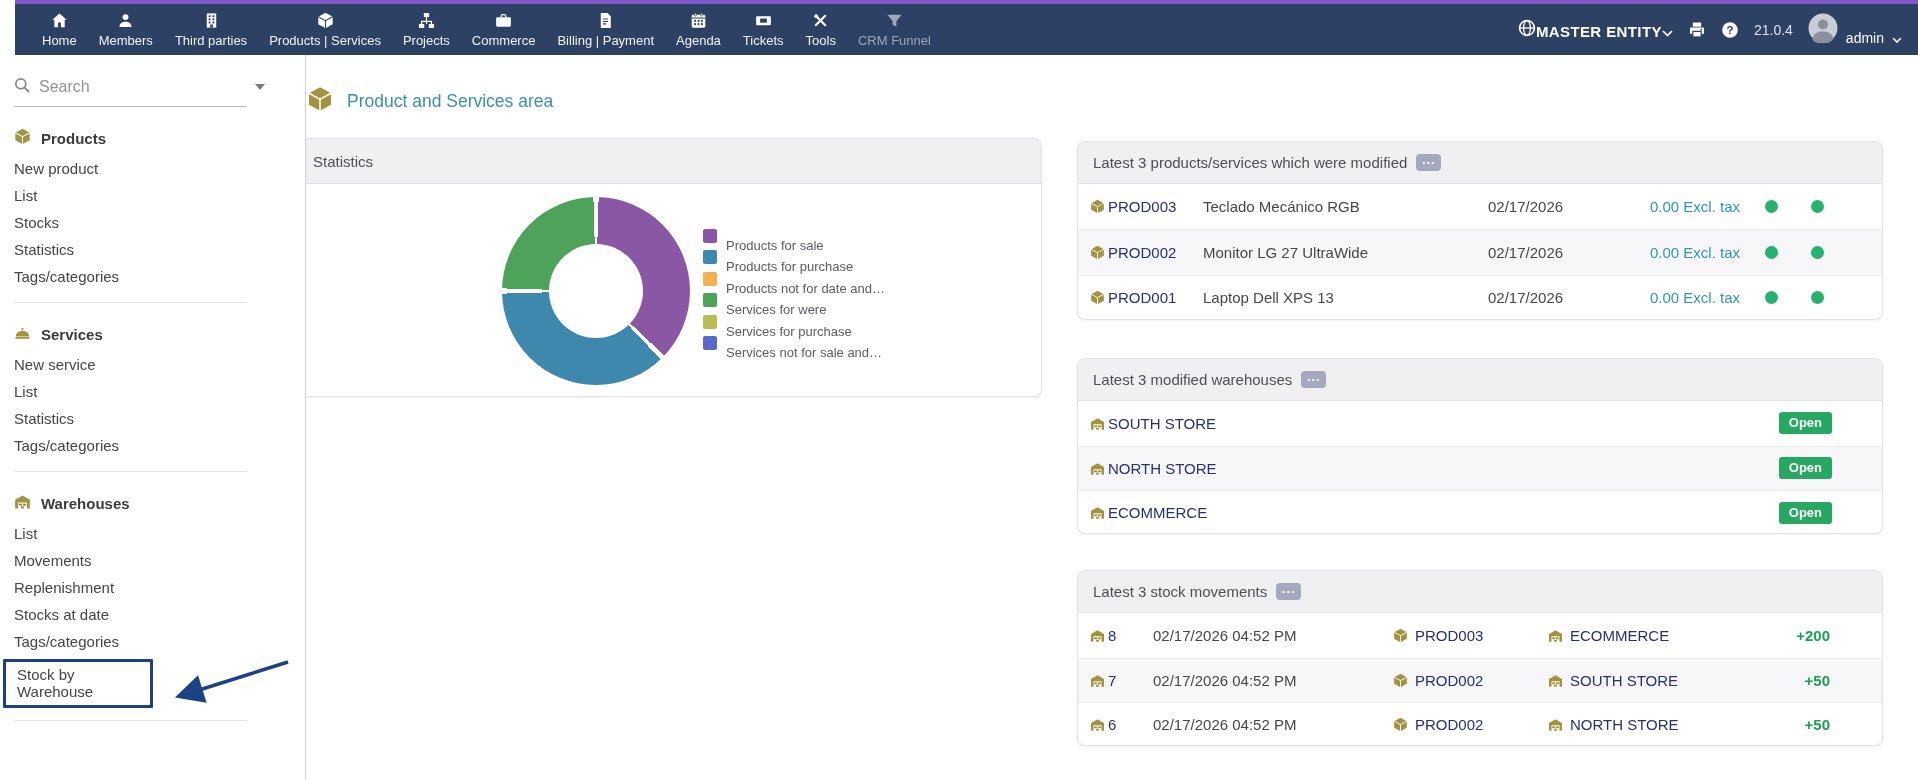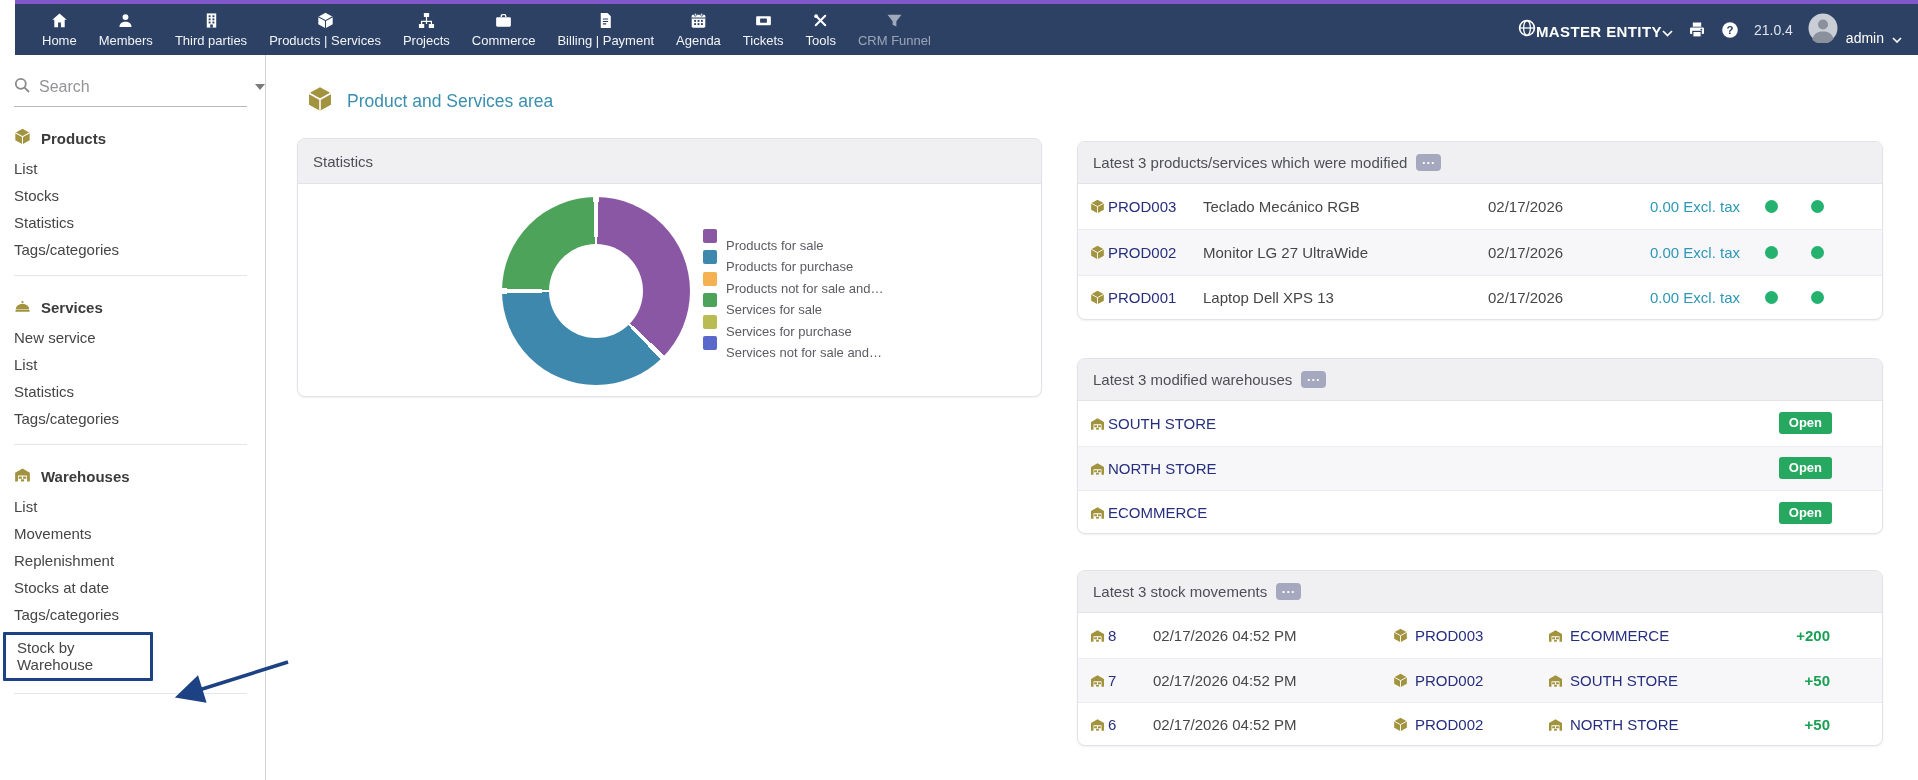--- a/index.html
+++ b/index.html
@@ -16,21 +16,21 @@
   .nav-label { font-size:13px; color:#f2f4f8; white-space:nowrap; }
   .dim { opacity:.55; }
   .topbar-right { display:flex; align-items:center; gap:15px; }
   .entity { display:flex; align-items:flex-end; color:#fff; font-weight:bold; font-size:15px; letter-spacing:.4px; cursor:pointer; }
   .tb-ico { display:flex; cursor:pointer; }
   .tb-ico svg { width:18px; height:18px; }
   .version { font-size:14px; color:#dfe4ec; }
   .user { display:flex; align-items:flex-end; gap:8px; color:#fff; font-size:14px; cursor:pointer; }
 
   
-  .sidebar { position:absolute; top:55px; left:0; bottom:0; width:266px; background:#fff; border-right:1px solid #d2d2d6; padding:0 0 0 14px; z-index:5; }
+  .sidebar { position:absolute; top:55px; left:0; bottom:0; width:306px; background:#fff; border-right:1px solid #d2d2d6; padding:0 0 0 14px; z-index:5; }
   .search-row { margin-top:22px; width:233px; display:flex; align-items:center; gap:9px; border-bottom:1px solid #b9b9bd; padding-bottom:9px; }
   .search-row svg { flex:0 0 auto; }
   .search-row input { border:none; outline:none; flex:1; font-size:16px; color:#333; font-family:"Liberation Sans",sans-serif; background:transparent; }
   .search-row input::placeholder { color:#949498; }
   .sel-caret { width:0; height:0; border-left:5px solid transparent; border-right:5px solid transparent; border-top:6px solid #7a7a7e; margin-right:6px; }
   .side-head { margin-top:21px; display:flex; align-items:center; gap:10px; font-weight:bold; font-size:15px; color:#3b3b3b; cursor:pointer; }
   .side-head svg { width:17px; height:17px; }
   .sidebar ul { list-style:none; margin-top:7px; }
   .sidebar li { padding:5px 0; font-size:15px; color:#454545; cursor:pointer; }
   .side-div { border:none; border-top:1px solid #e5e5e8; width:233px; margin-top:12px; }
@@ -258,20 +258,21 @@
     </div>
 
     <div class="side-head">
       <span><svg viewBox="0 0 18 18">
             <path d="M9 .9 16.6 5v8L9 17.1 1.4 13V5z" fill="#a2943f"></path>
             <path d="M1.4 5 9 9.2 16.6 5M9 9.2V17" stroke="#fff" stroke-width="1.1" fill="none"></path>
           </svg></span>
       <span>Products</span>
     </div>
     <ul>
+      <li>New product</li>
       <li>List</li>
       <li>Stocks</li>
       <li>Statistics</li>
       <li>Tags/categories</li>
     </ul>
     <hr class="side-div">
 
     <div class="side-head">
       <span><svg viewBox="0 0 18 18" fill="#a2943f">
             <path d="M1.8 13.2a7.2 6 0 0 1 14.4 0z"></path>
@@ -338,25 +339,25 @@
           <div class="legend-row">
             <span class="swatch" style="background: rgb(138, 87, 165);"></span>
             <span class="legend-label">Products for sale</span>
           </div>
           <div class="legend-row">
             <span class="swatch" style="background: rgb(62, 136, 173);"></span>
             <span class="legend-label">Products for purchase</span>
           </div>
           <div class="legend-row">
             <span class="swatch" style="background: rgb(243, 177, 79);"></span>
-            <span class="legend-label">Products not for sale and…</span>
+            <span class="legend-label">Products not for date and…</span>
           </div>
           <div class="legend-row">
             <span class="swatch" style="background: rgb(77, 163, 90);"></span>
-            <span class="legend-label">Services for sale</span>
+            <span class="legend-label">Services for were</span>
           </div>
           <div class="legend-row">
             <span class="swatch" style="background: rgb(185, 188, 82);"></span>
             <span class="legend-label">Services for purchase</span>
           </div>
           <div class="legend-row">
             <span class="swatch" style="background: rgb(90, 104, 204);"></span>
             <span class="legend-label">Services not for sale and…</span>
           </div>
         </div>

